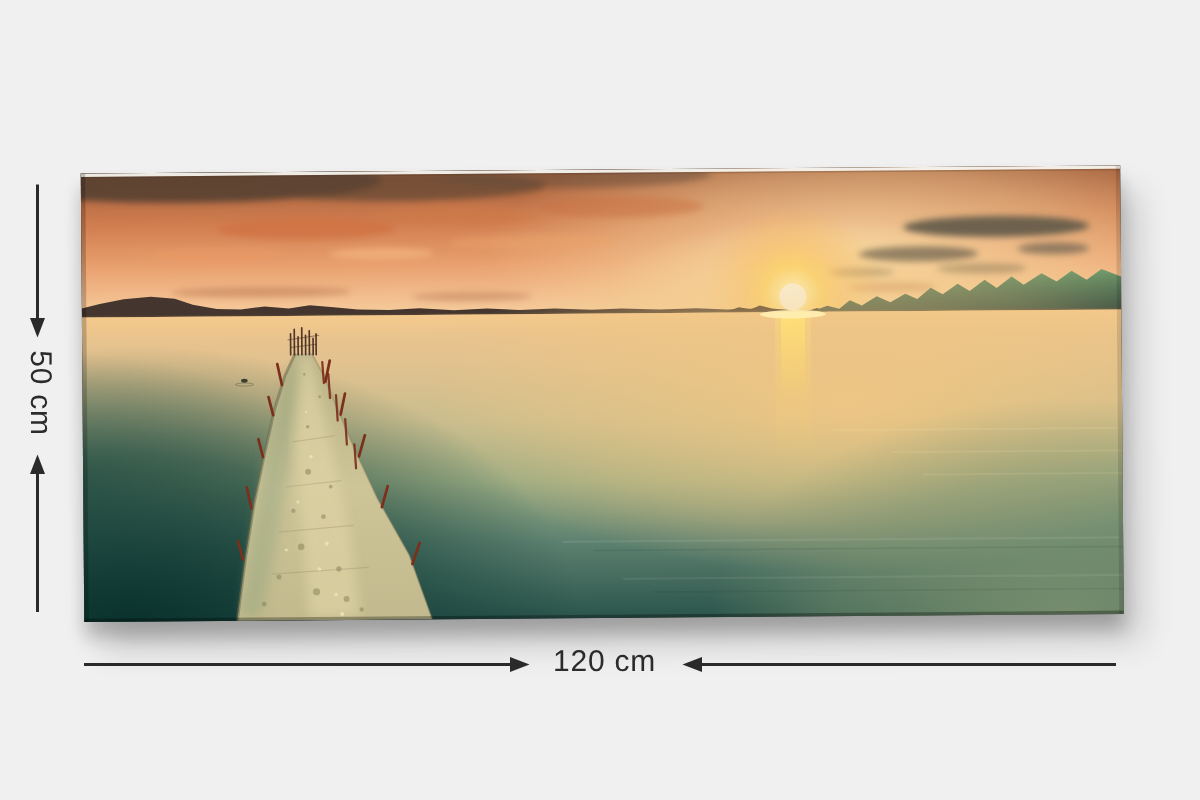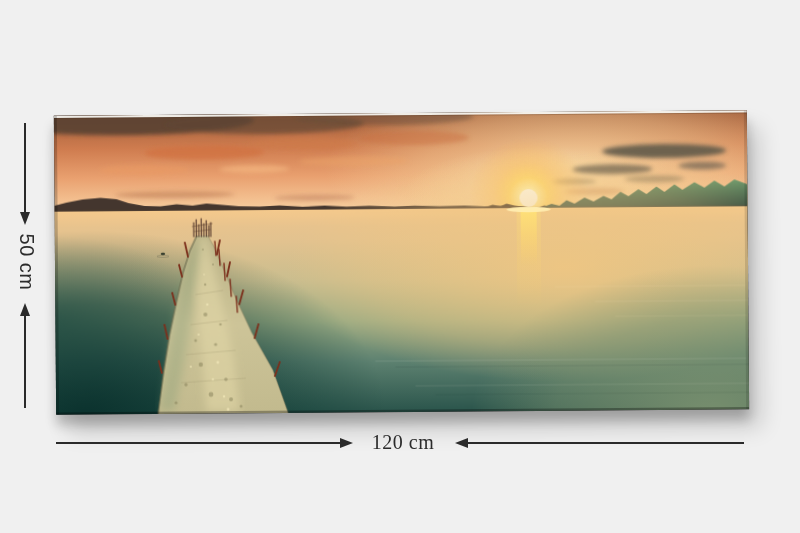--- a/index.html
+++ b/index.html
@@ -37,21 +37,21 @@
   
   .v-seg-top{left:24px;top:123px;width:2px;height:90px;}
   .v-arr-down{left:20px;top:212px;}
   .v-label{left:26px;top:262px;}
   .v-arr-up{left:20px;top:303px;}
   .v-seg-bottom{left:24px;top:316px;width:2px;height:92px;}
 
   
   .h-seg-left{left:56px;top:442px;width:284px;height:2px;}
   .h-arr-right{left:340px;top:438px;}
-  .h-label{left:403px;top:442px;font-family:Liberation Serif, serif;}
+  .h-label{left:403px;top:442px;}
   .h-arr-left{left:455px;top:438px;}
   .h-seg-right{left:468px;top:442px;width:276px;height:2px;}
 </style>
 </head>
 <body>
 
 <div class="stage">
 
   <div class="canvas-print">
     <svg viewBox="0 0 693 299" preserveAspectRatio="none">

